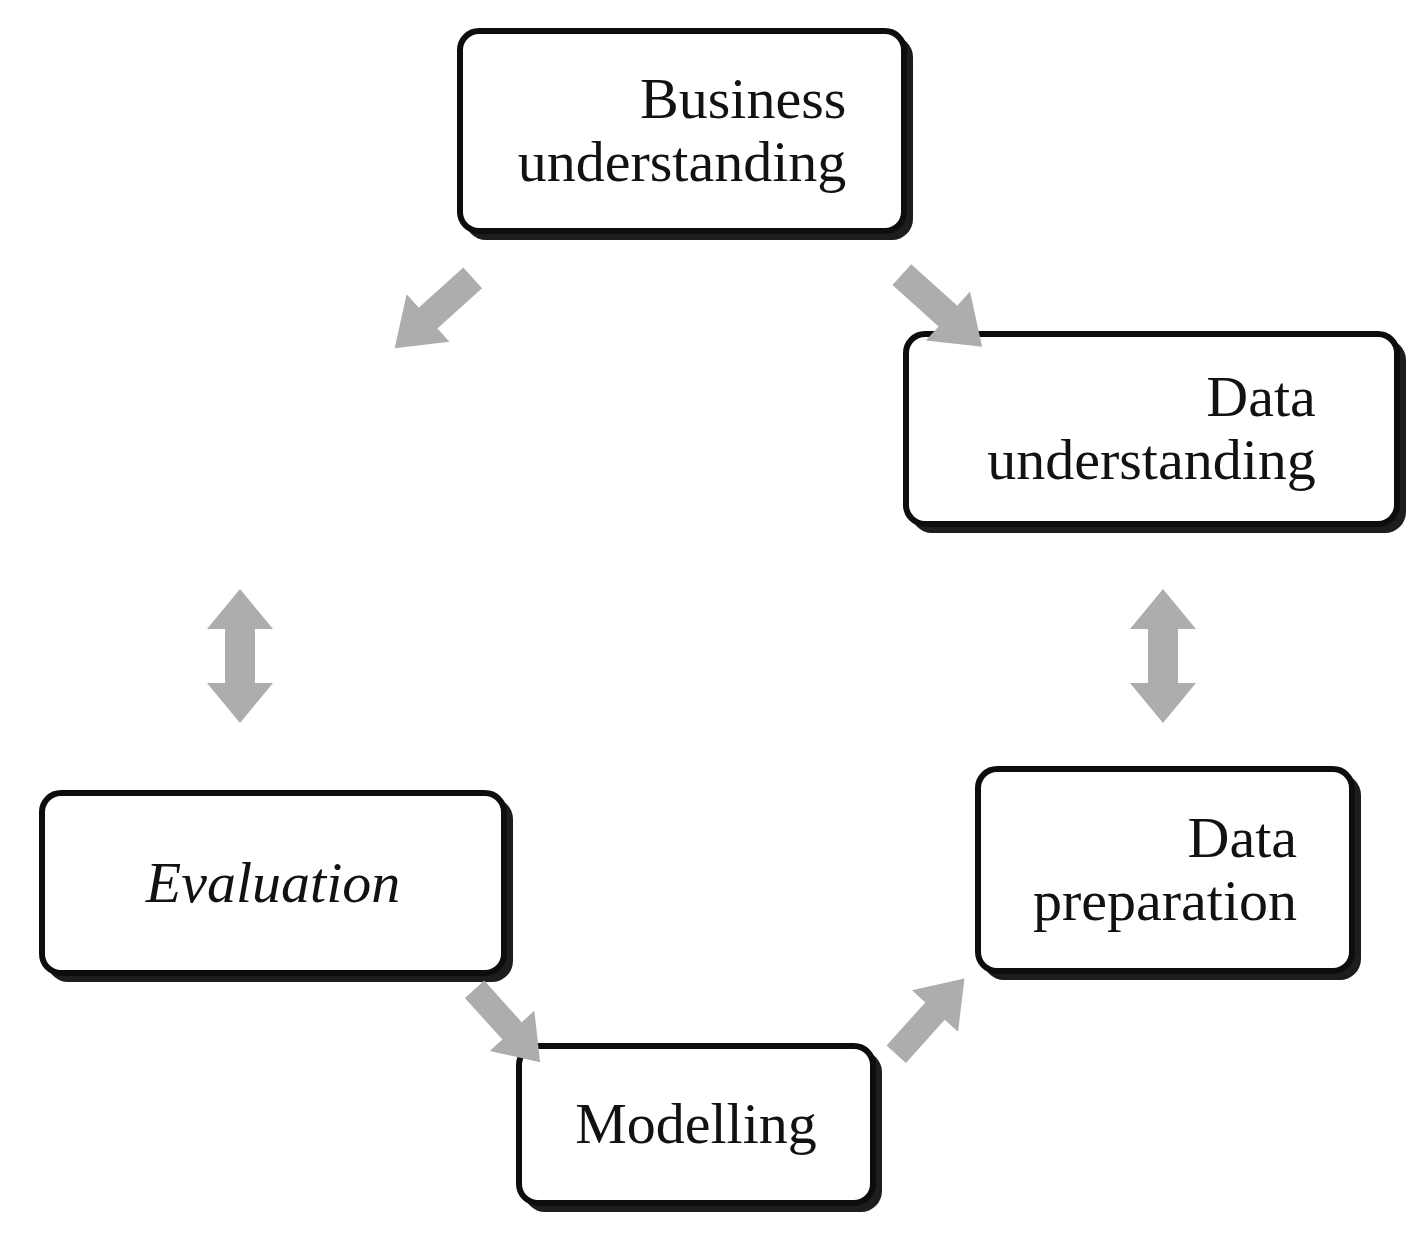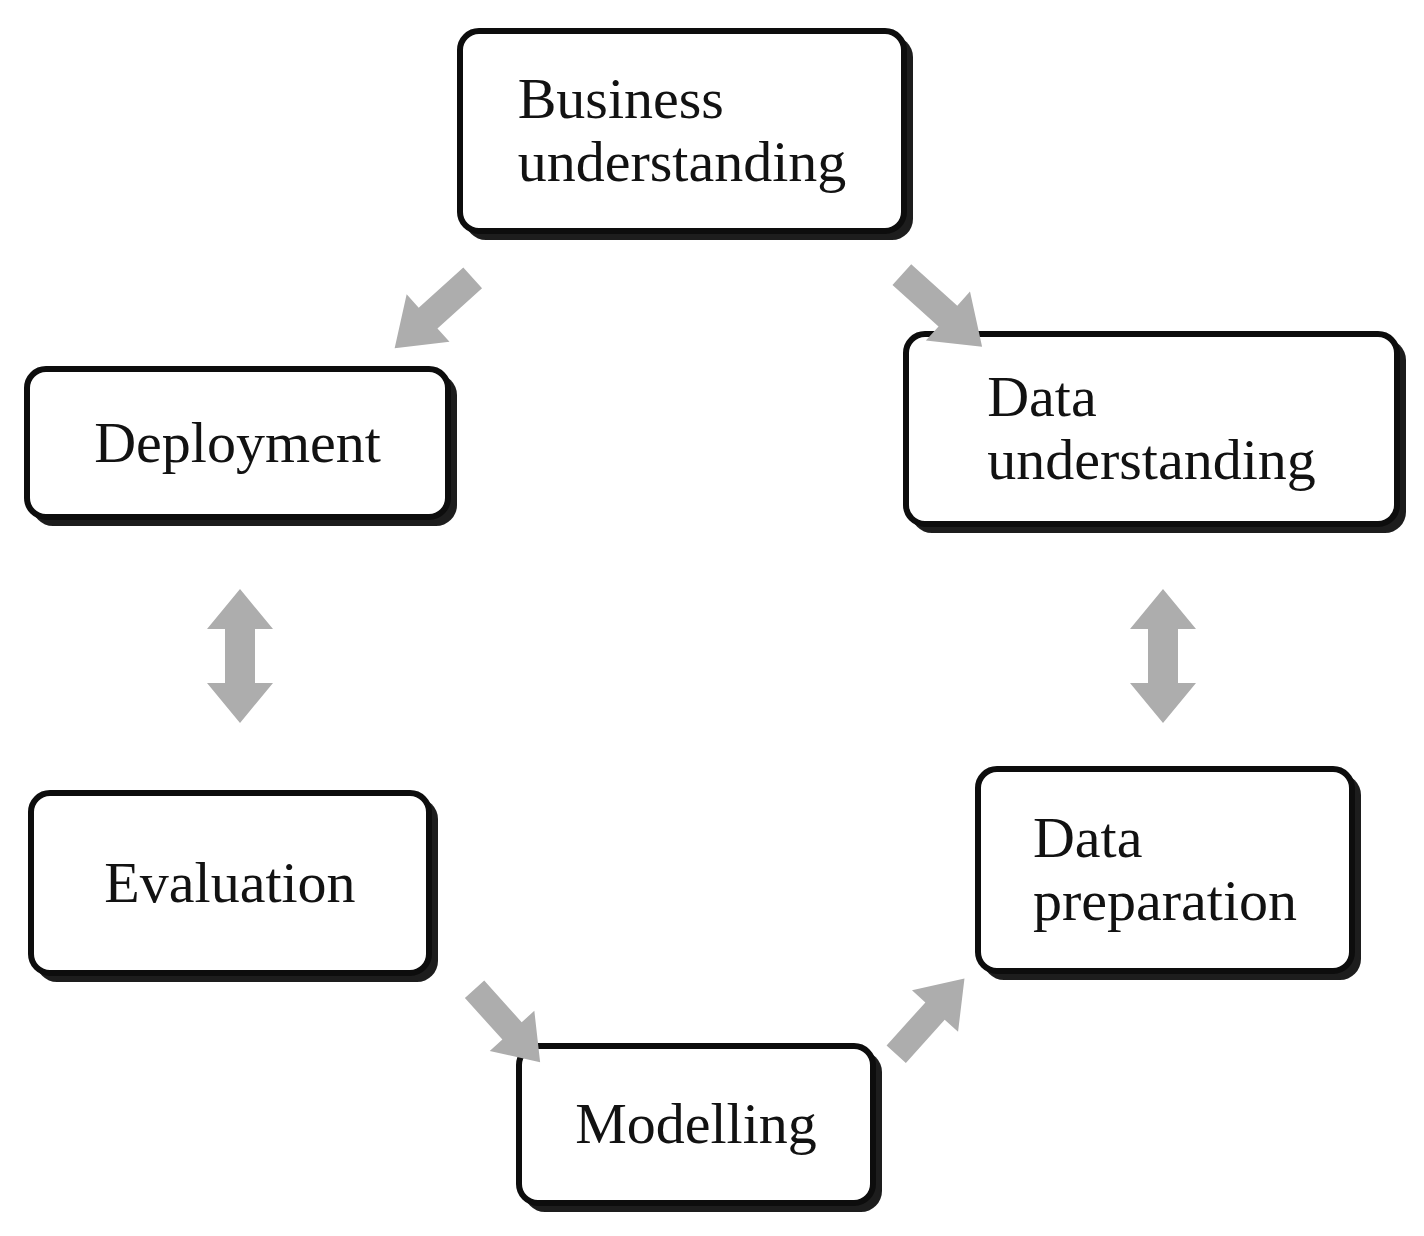--- a/index.html
+++ b/index.html
@@ -20,21 +20,21 @@
   
   .phase-box {
     position: absolute;
     box-sizing: border-box;
     background: #ffffff;
     border: 6px solid #0d0d0d;
     border-radius: 22px;
     display: flex;
     align-items: center;
     justify-content: center;
-    text-align: left;
+    text-align: right;
     color: #121212;
     line-height: 1.08;
     box-shadow: 7px 7px 0 -1px rgba(10,10,10,0.92);
   }
   .phase-label {
     display: block;
     white-space: pre-line;
     padding: 0 10px;
   }
 
@@ -44,21 +44,21 @@
 
   #box-data-understanding { left: 903px; top: 331px; width: 497px; height: 196px; }
   #box-data-understanding .phase-label { font-size: 58px; }
 
   #box-deployment      { left: 24px;   top: 366px;  width: 427px; height: 154px; }
   #box-deployment .phase-label      { font-size: 58px; }
 
   #box-data-preparation { left: 975px; top: 766px;  width: 380px; height: 208px; }
   #box-data-preparation .phase-label { font-size: 58px; }
 
-  #box-evaluation      { left: 28px;   top: 790px;  width: 404px; height: 186px; }
+  #box-evaluation      { left: 39px;   top: 790px;  width: 468px; height: 186px; font-style: italic; }
   #box-evaluation .phase-label      { font-size: 58px; }
 
   #box-modelling       { left: 516px;  top: 1043px; width: 360px; height: 163px; }
   #box-modelling .phase-label       { font-size: 58px; }
 
   
   .arrow-svg {
     position: absolute;
     overflow: visible;
     pointer-events: none;
@@ -93,23 +93,20 @@
   </div>
 
   <div class="phase-box" id="box-modelling">
     <span class="phase-label">Modelling</span>
   </div>
 
   <div class="phase-box" id="box-evaluation">
     <span class="phase-label">Evaluation</span>
   </div>
 
-  <div class="phase-box" id="box-deployment">
-    <span class="phase-label">Deployment</span>
-  </div>
 
   <svg class="arrow-svg" id="arrow-business-to-deployment" viewBox="0 0 170 135" width="170" height="135">
     <g transform="rotate(228 85 67)">
       <path class="arrow-body" d="M 85 10 L 117 55 L 99 55 L 99 115 L 71 115 L 71 55 L 53 55 Z"></path>
     </g>
   </svg>
 
   <svg class="arrow-svg" id="arrow-business-to-dataunderst" viewBox="0 0 175 140" width="175" height="140">
     <g transform="rotate(132 87 70)">
       <path class="arrow-body" d="M 87 12 L 120 58 L 101 58 L 101 120 L 73 120 L 73 58 L 54 58 Z"></path>

